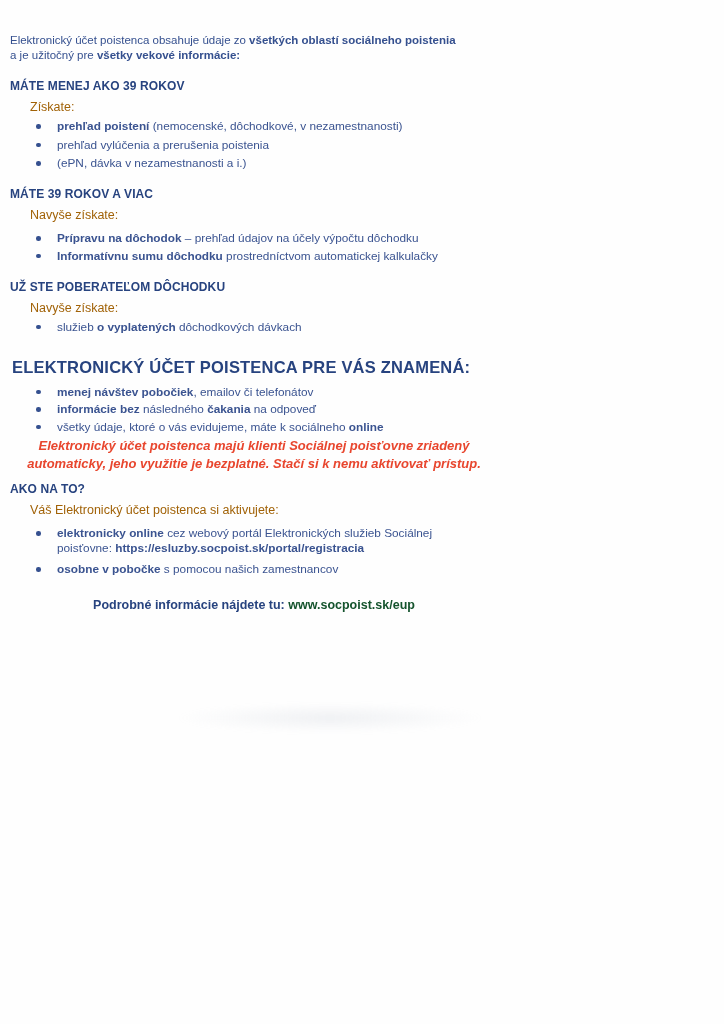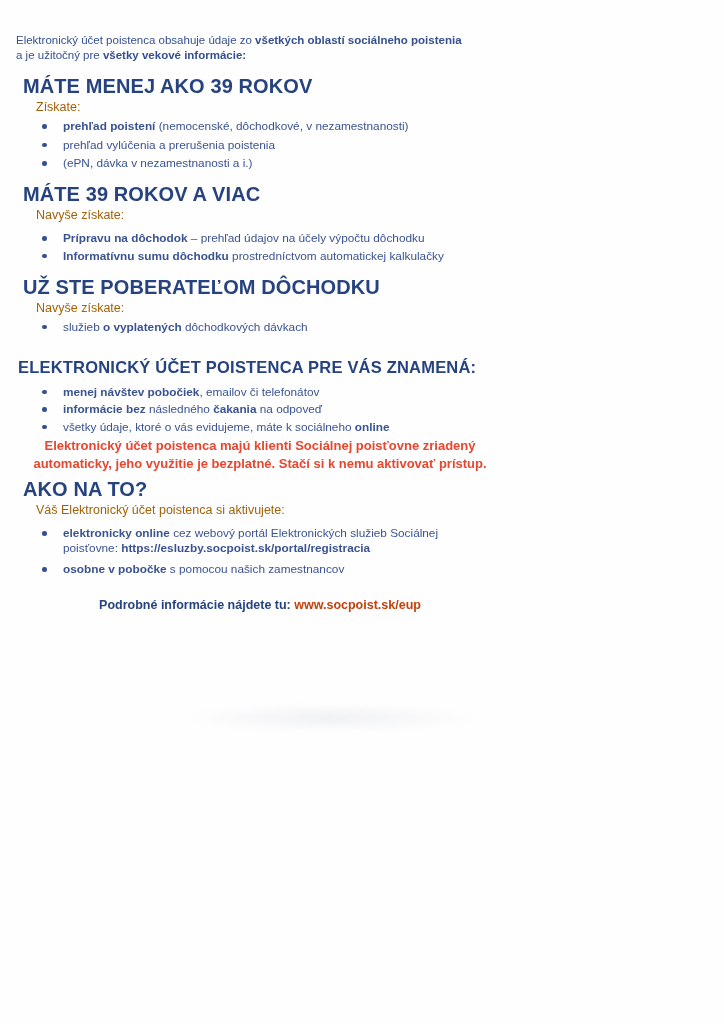--- a/index.html
+++ b/index.html
@@ -7,31 +7,31 @@
   body {
     background:#ffffff;
     font-family:"Liberation Sans", sans-serif;
     -webkit-font-smoothing:antialiased;
   }
   .page {
     position:relative; width:724px; height:1024px;
     background:#fefefe; overflow:hidden;
   }
   .content {
-    position:absolute; left:16px; top:33px; width:488px;
+    position:absolute; left:10px; top:33px; width:488px;
     color:#3a5390;
   }
   .b { font-weight:bold; }
 
   .intro { font-size:11.5px; line-height:15px; color:#35508f; }
 
   .section { margin-top:14px; }
   .heading {
-    font-size:20px; line-height:18px; font-weight:bold;
-    color:#27437f; letter-spacing:.1px; margin-left:7px;
+    font-size:12px; line-height:18px; font-weight:bold;
+    color:#27437f; letter-spacing:.1px; margin-left:0;
   }
   .heading.large { font-size:16.5px; line-height:20px; margin-left:2px; letter-spacing:.2px; }
   [data-name="section-benefits"] { margin-top:22px; }
   [data-name="section-how-to"]   { margin-top:8px; }
 
   .lead { font-size:12.5px; line-height:15px; margin:5px 0 0 20px; color:#a16207; }
 
   ul.blist { list-style:none; margin:4px 0 0 0; padding:0; }
   .tight  ul.blist,
   .spaced ul.blist { margin-top:8px; }
@@ -43,29 +43,29 @@
   .tight  ul.blist li { margin-bottom:2.5px; }
   .spaced ul.blist li { margin-bottom:6px; }
   ul.blist li::before {
     content:""; position:absolute; left:26px; top:5px;
     width:4.5px; height:4.5px; border-radius:50%; background:#35508f;
   }
 
   .highlight {
     text-align:center;
     color:#e8462e; font-weight:bold;
-    font-size:13px; line-height:17.5px;
+    font-size:13px; line-height:17.5px;font-style:italic;
   }
 
   .footer {
     margin-top:20px; text-align:center;
     font-weight:bold; font-size:12.5px; line-height:16px;
     color:#27437f;
   }
-  .footer [data-name="socpoist-eup-url"] { text-decoration:none; color:#c2410c;margin-top:45px; }
+  .footer [data-name="socpoist-eup-url"] { text-decoration:none; color:#14532d;margin-top:45px; }
 
   .smudge {
     position:absolute; left:175px; top:703px; width:310px; height:30px;
     background:radial-gradient(ellipse at center, rgba(185,192,204,0.20), rgba(185,192,204,0) 70%);
     filter:blur(2px); pointer-events:none;
   }
 </style>
 </head>
 <body>
 

